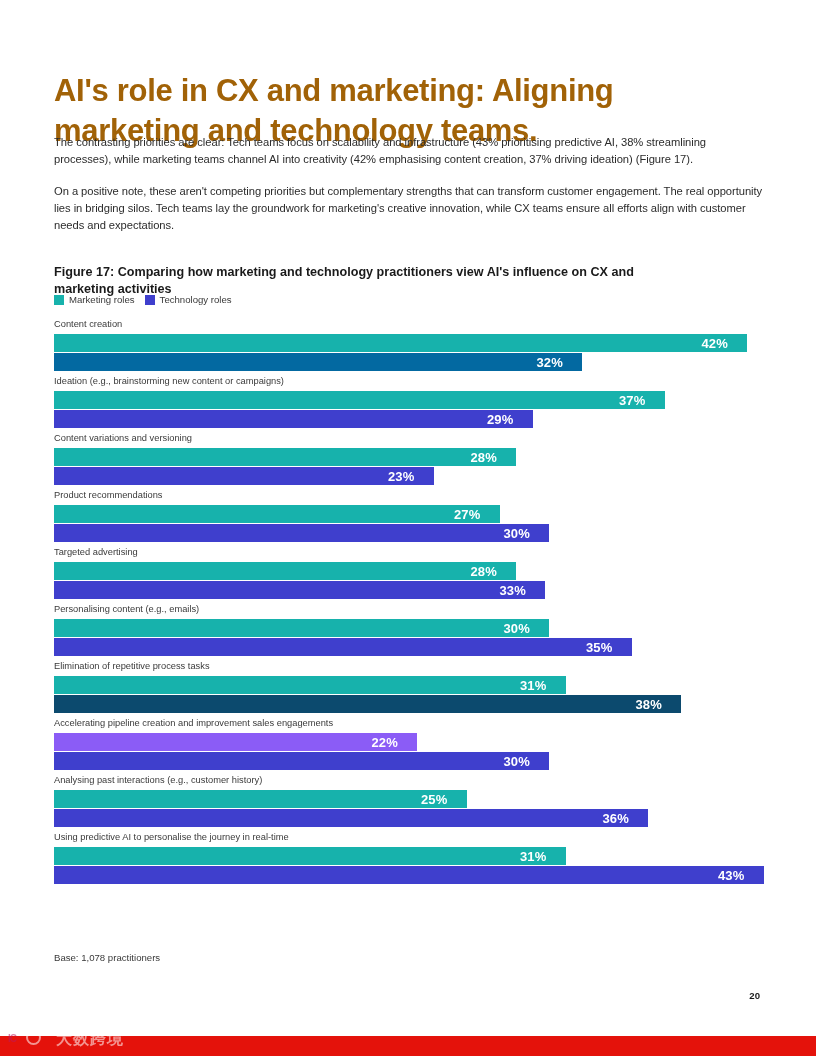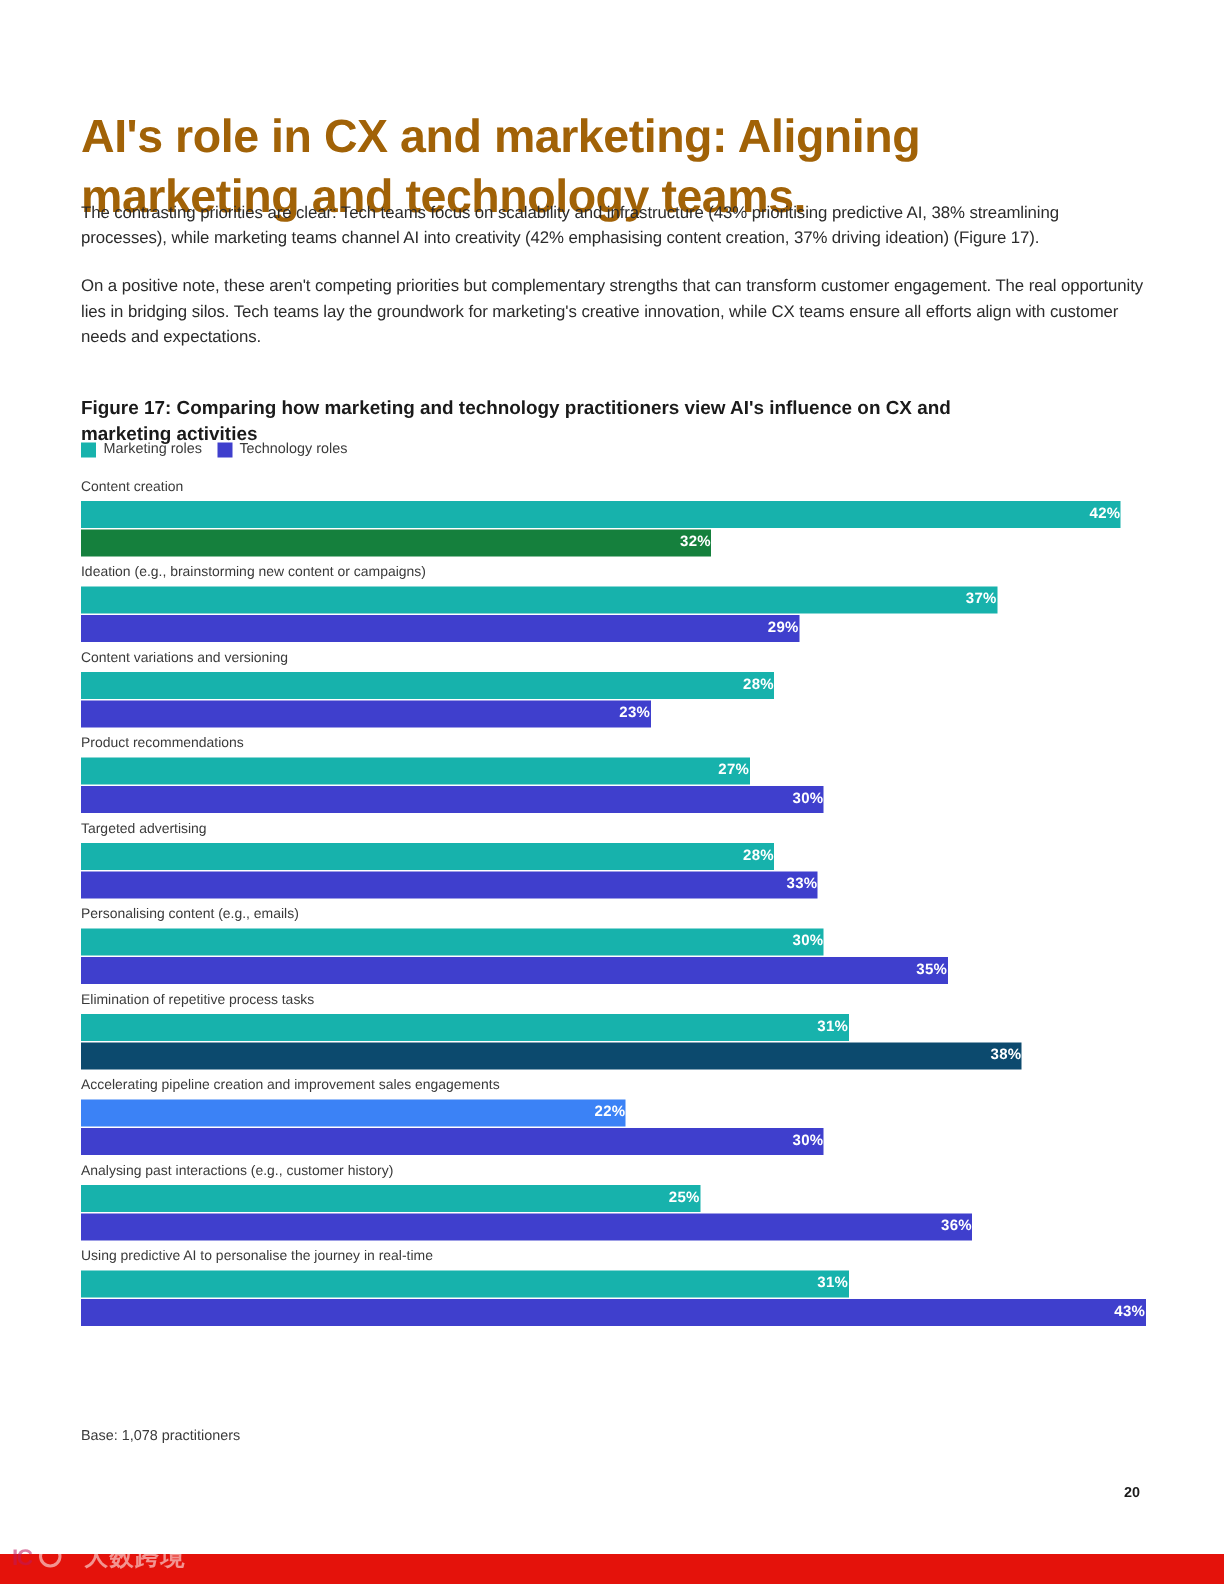--- a/index.html
+++ b/index.html
@@ -108,24 +108,24 @@
     position: absolute;
     left: 0;
     height: 18px;
     display: flex;
     align-items: center;
     justify-content: flex-end;
   }
   .bar-row.r1 { top: 14px; }
   .bar-row.r2 { top: 33px; }
   .bar-value {
-    font-size: 10px;
+    font-size: 13px;
     font-weight: bold;
     color: #ffffff;
-    padding-right: 0;
+    padding-right: 19px;
     line-height: 1;
     letter-spacing: 0.2px;
   }
 
   .base-note {
     position: absolute;
     left: 54px;
     top: 952px;
     font-size: 9.6px;
     color: #3a3a3a;
@@ -156,21 +156,21 @@
     display: flex;
     align-items: center;
     gap: 6px;
     opacity: 0.55;
     pointer-events: none;
   }
   .wm-logo {
     position: relative;
     width: 42px;
     height: 20px;
-    font-size: 15px;
+    font-size: 10px;
     font-weight: bold;
     color: #be185d;
     letter-spacing: -1px;
     line-height: 20px;
   }
   .wm-logo .ring {
     position: absolute;
     left: 18px;
     top: 1px;
     width: 15px;
@@ -209,21 +209,21 @@
         <span class="legend-label">Technology roles</span>
       </div>
     </div>
 
   <div class="chart" id="chart">
       <div class="bar-group">
         <div class="bar-cat-label">Content creation</div>
         <div class="bar-row r1" style="width: 693px; background: rgb(23, 178, 172);">
           <span class="bar-value">42%</span>
         </div>
-        <div class="bar-row r2" style="width: 420px; background: #15803d;">
+        <div class="bar-row r2" style="width: 528px; background: #0369a1;">
           <span class="bar-value">32%</span>
         </div>
       </div>
       <div class="bar-group">
         <div class="bar-cat-label">Ideation (e.g., brainstorming new content or campaigns)</div>
         <div class="bar-row r1" style="width: 610.5px; background: rgb(23, 178, 172);">
           <span class="bar-value">37%</span>
         </div>
         <div class="bar-row r2" style="width: 478.5px; background: rgb(63, 63, 205);">
           <span class="bar-value">29%</span>
@@ -269,21 +269,21 @@
         <div class="bar-cat-label">Elimination of repetitive process tasks</div>
         <div class="bar-row r1" style="width: 511.5px; background: rgb(23, 178, 172);">
           <span class="bar-value">31%</span>
         </div>
         <div class="bar-row r2" style="width: 627px; background: #0c4a6e;">
           <span class="bar-value">38%</span>
         </div>
       </div>
       <div class="bar-group">
         <div class="bar-cat-label">Accelerating pipeline creation and improvement sales engagements</div>
-        <div class="bar-row r1" style="width: 363px; background: #3b82f6;">
+        <div class="bar-row r1" style="width: 363px; background: #8b5cf6;">
           <span class="bar-value">22%</span>
         </div>
         <div class="bar-row r2" style="width: 495px; background: rgb(63, 63, 205);">
           <span class="bar-value">30%</span>
         </div>
       </div>
       <div class="bar-group">
         <div class="bar-cat-label">Analysing past interactions (e.g., customer history)</div>
         <div class="bar-row r1" style="width: 412.5px; background: rgb(23, 178, 172);">
           <span class="bar-value">25%</span>

